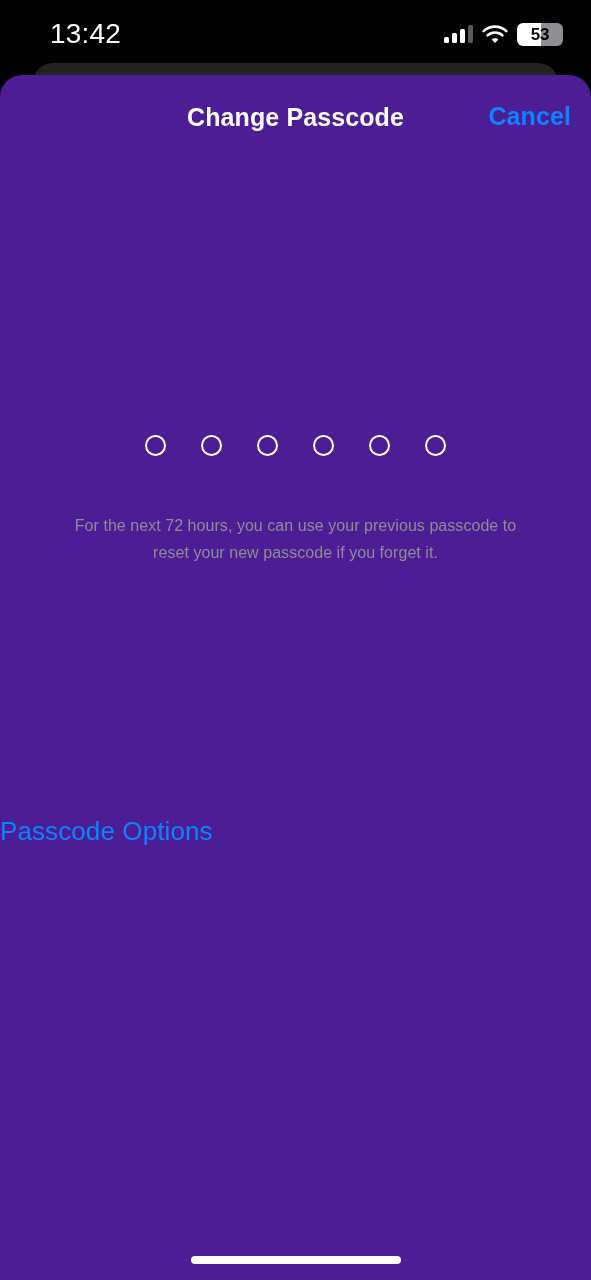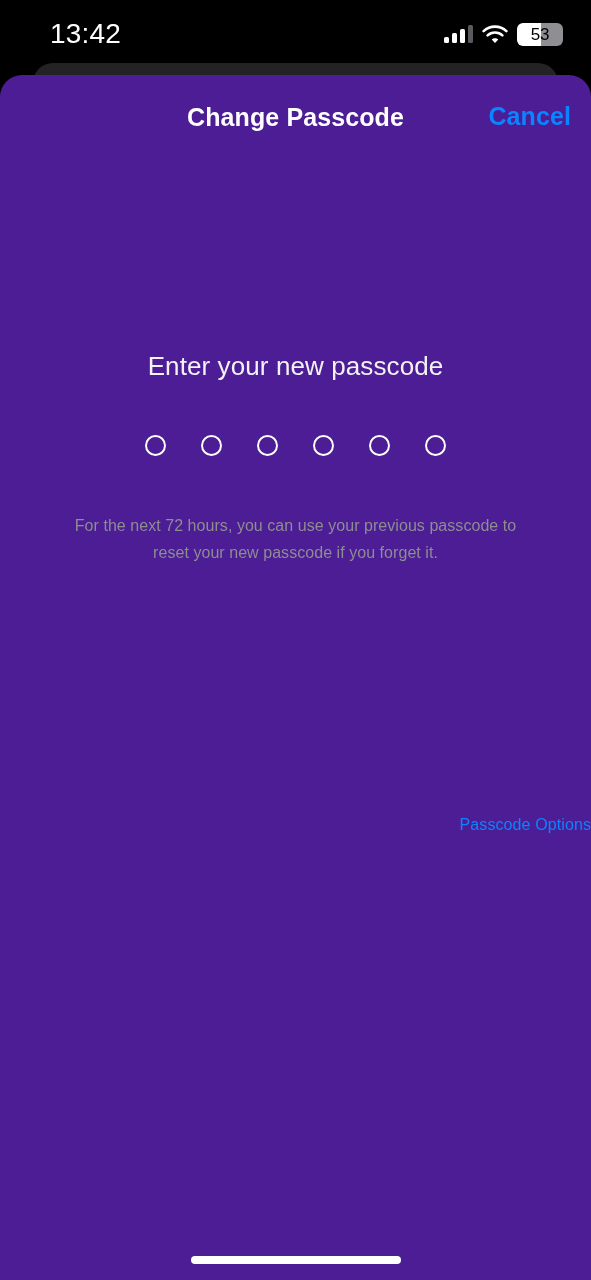--- a/index.html
+++ b/index.html
@@ -90,21 +90,21 @@
     width: 53%;
     background: #ffffff;
     border-radius: 6px 0 0 6px;
   }
   .battery-level {
     position: relative;
     z-index: 2;
     width: 100%;
     text-align: center;
     font-size: 17px;
-    font-weight: 400;
+    font-weight: 700;
     color: #000000;
     line-height: 23px;
     letter-spacing: -0.2px;
   }
 
   
   .sheet-back {
     position: absolute;
     left: 33px;
     right: 33px;
@@ -198,22 +198,22 @@
     line-height: 27px;
     color: #8d8d92;
     letter-spacing: 0.05px;
   }
 
   .passcode-options {
     position: absolute;
     left: 0;
     right: 0;
     top: 741px;
-    text-align: right;
-    font-size: 16px;
+    text-align: left;
+    font-size: 26px;
     font-weight: 400;
     color: #0a84ff;
     letter-spacing: 0.1px;
     cursor: pointer;
   }
 
   
   .home-indicator {
     position: absolute;
     left: 50%;
@@ -262,21 +262,20 @@
 
   <div class="sheet-back"></div>
 
   <div class="sheet">
 
     <div class="sheet-header">
       <div class="sheet-title">Change Passcode</div>
       <div class="cancel-button">Cancel</div>
     </div>
 
-    <div class="prompt">Enter your new passcode</div>
 
     <div class="dots-row">
       <div class="dot"></div>
       <div class="dot"></div>
       <div class="dot"></div>
       <div class="dot"></div>
       <div class="dot"></div>
       <div class="dot"></div>
     </div>
 

